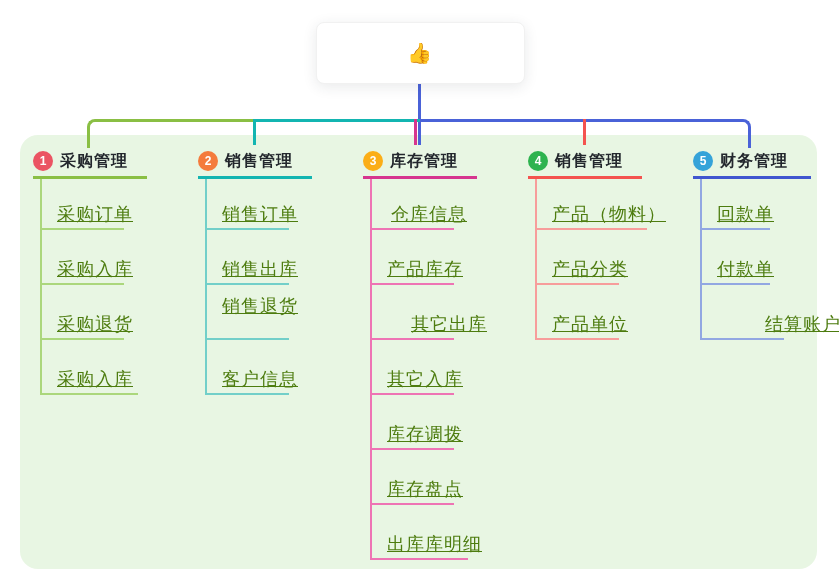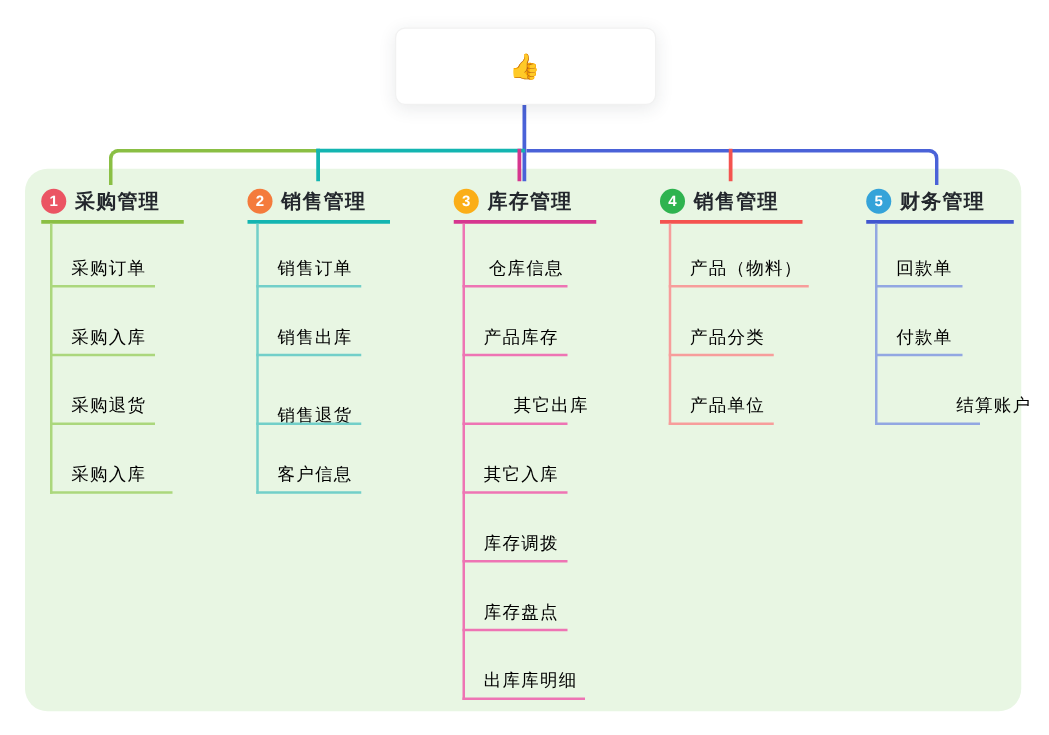--- a/index.html
+++ b/index.html
@@ -24,21 +24,21 @@
     position:absolute;height:24px;display:flex;align-items:center;gap:7px;
     font-size:16px;font-weight:600;color:#23272d;letter-spacing:1px;cursor:default;
   }
   .num-badge{
     width:20px;height:20px;border-radius:50%;flex:0 0 20px;
     display:flex;align-items:center;justify-content:center;
     color:#fff;font-size:12px;font-weight:700;letter-spacing:0;
   }
   .child-label{
     position:absolute;height:20px;line-height:20px;
-    font-size:14px;color:#000000;letter-spacing:1px;white-space:nowrap;cursor:default;
+    font-size:18px;color:#4d7c0f;letter-spacing:1px;white-space:nowrap;cursor:default;text-decoration:underline;
   }
 </style>
 </head>
 <body>
 
 <div id="canvas">
 
   <div class="panel"></div>
 
   <div class="line" style="left: 418px; top: 82px; width: 3px; height: 63px; background: rgb(74, 98, 216);"></div>
@@ -70,21 +70,21 @@
     <div class="branch-header" style="left: 198px; top: 149px; width: 114px;">
       <div class="num-badge" style="background: rgb(244, 123, 60);">2</div>
       <span>销售管理</span>
     </div>
     <div class="line" style="left: 198px; top: 176px; width: 114px; height: 3px; background: rgb(19, 181, 177);"></div>
     <div class="line" style="left: 205px; top: 179px; width: 2px; height: 216px; background: rgb(114, 207, 201);"></div>
     <div class="child-label" style="left: 222px; top: 204px;">销售订单</div>
     <div class="line" style="left: 205px; top: 228px; width: 84px; height: 2px; background: rgb(114, 207, 201);"></div>
     <div class="child-label" style="left: 222px; top: 259px;">销售出库</div>
     <div class="line" style="left: 205px; top: 283px; width: 84px; height: 2px; background: rgb(114, 207, 201);"></div>
-    <div class="child-label" style="left: 222px; top: 322px;">销售退货</div>
+    <div class="child-label" style="left: 222px; top: 296px;">销售退货</div>
     <div class="line" style="left: 205px; top: 338px; width: 84px; height: 2px; background: rgb(114, 207, 201);"></div>
     <div class="child-label" style="left: 222px; top: 369px;">客户信息</div>
     <div class="line" style="left: 205px; top: 393px; width: 84px; height: 2px; background: rgb(114, 207, 201);"></div>
     <div class="branch-header" style="left: 363px; top: 149px; width: 114px;">
       <div class="num-badge" style="background: rgb(251, 174, 23);">3</div>
       <span>库存管理</span>
     </div>
     <div class="line" style="left: 363px; top: 176px; width: 114px; height: 3px; background: rgb(214, 54, 143);"></div>
     <div class="line" style="left: 370px; top: 179px; width: 2px; height: 381px; background: rgb(238, 116, 180);"></div>
     <div class="child-label" style="left: 391px; top: 204px;">仓库信息</div>

